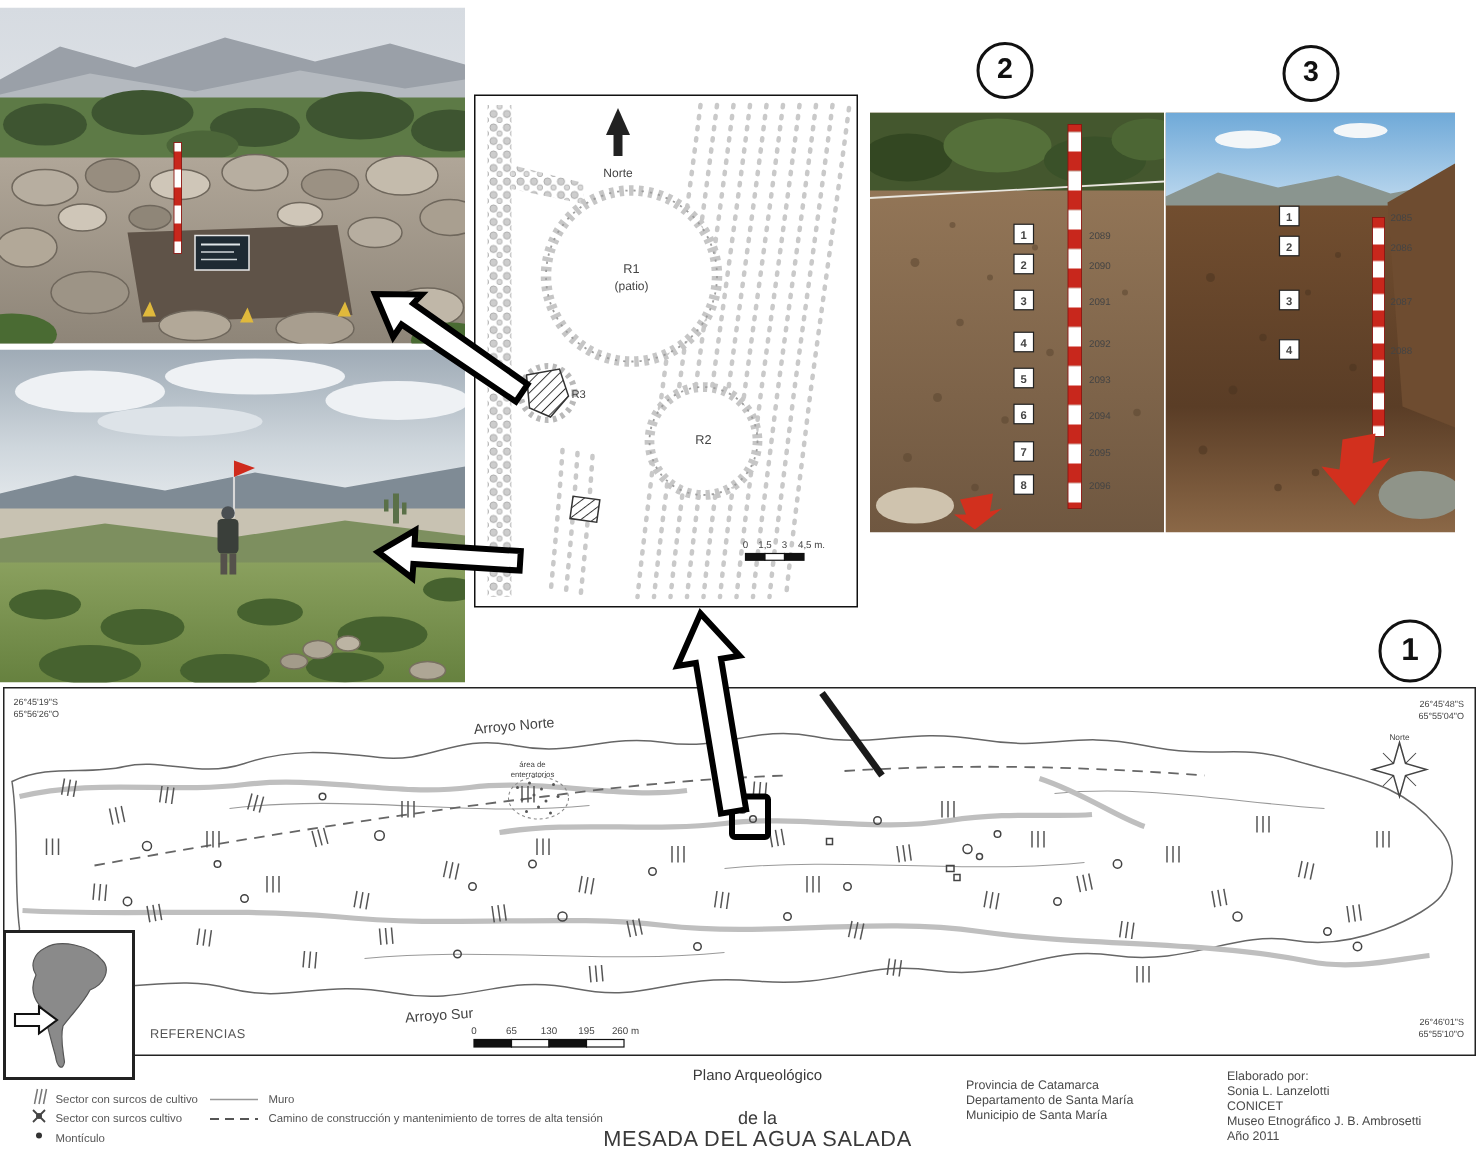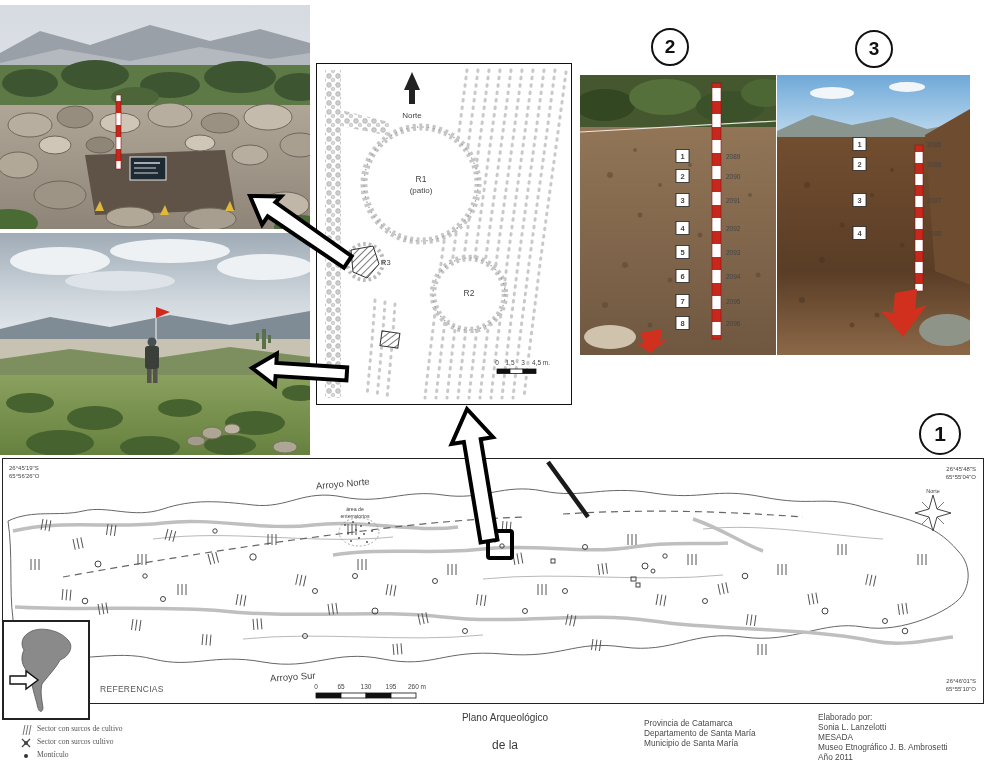--- a/index.html
+++ b/index.html
@@ -7,21 +7,21 @@
        font-family:"Liberation Sans",sans-serif;color:#333;}
   .abs{position:absolute;}
   svg text{font-family:"Liberation Sans",sans-serif;fill:#444;}
   .panelnum{position:absolute;width:34px;height:34px;border:2.5px solid #111;border-radius:50%;
             background:#fff;display:flex;align-items:center;justify-content:center;
             font-weight:bold;font-size:19px;color:#111;}
   .plan-box{border:1.5px solid #111;background:#fff;}
   .map-box{border:1px solid #222;background:#fff;}
   .inset-box{border:2px solid #222;background:#fff;}
   .legend-title{font-size:8.5px;color:#555;letter-spacing:.3px;}
-  .leg-item{display:flex;align-items:flex-start;gap:5px;font-size:7.6px;color:#555;height:13px;font-family:Liberation Serif, serif;}
+  .leg-item{display:flex;align-items:flex-end;gap:5px;font-size:7.6px;color:#555;height:13px;}
   .titleblock{text-align:center;color:#3a3a3a;}
   .titleblock .t1{font-size:10px;}
   .titleblock .t2{font-size:12px;margin-top:15px;}
   .titleblock .t3{font-size:14.5px;letter-spacing:.4px;}
   .smallblock{font-size:8.3px;line-height:1.22;color:#4a4a4a;}
 </style>
 </head>
 <body>
 
 <div id="fig">
@@ -530,37 +530,50 @@
     </div>
     <div class="leg-item">
       <svg width="12" height="12">
           <circle cx="6" cy="6" r="2" fill="#333"></circle>
         </svg>
       <span>Montículo</span>
     </div>
   </div>
 
   <div class="abs" style="left:138px;top:724px;">
+    <div class="leg-item">
+      <svg width="36" height="8">
+          <line x1="2" y1="4" x2="34" y2="4" stroke="#999" stroke-width="1"></line>
+        </svg>
+      <span>Muro</span>
+    </div>
+    <div class="leg-item">
+      <svg width="36" height="8">
+          <line x1="2" y1="4" x2="34" y2="4" stroke="#555" stroke-width="1.2" stroke-dasharray="6 4"></line>
+        </svg>
+      <span>Camino de construcción y mantenimiento de torres de alta tensión</span>
+    </div>
   </div>
 
   <div class="abs titleblock" style="left:400px;top:712px;width:210px;">
     <div class="t1">Plano Arqueológico</div>
     <div class="t2">de la</div>
+    <div class="t3">MESADA DEL AGUA SALADA</div>
   </div>
 
   <div class="abs smallblock" style="left:644px;top:718px;">
     <div>Provincia de Catamarca</div>
     <div>Departamento de Santa María</div>
     <div>Municipio de Santa María</div>
   </div>
 
   <div class="abs smallblock" style="left:818px;top:712px;">
     <div>Elaborado por:</div>
     <div>Sonia L. Lanzelotti</div>
-    <div>MESADA</div>
+    <div>CONICET</div>
     <div>Museo Etnográfico J. B. Ambrosetti</div>
     <div>Año 2011</div>
   </div>
 
   <svg class="abs" style="left:0;top:0;pointer-events:none;" width="984" height="772">
     <polygon points="250,196 262.1,224.6 267.7,216.3 343.9,267.8 351.7,256.2 275.5,202.3 281.1,196.4" fill="#fff" stroke="#000" stroke-width="4"></polygon>
     <polygon points="252,368 274.9,385.5 275.6,376.0 346.4,380.4 347.2,367.4 276.4,363.0 276.9,353.5" fill="#fff" stroke="#000" stroke-width="4"></polygon>
     <polygon points="467,409 451.6,444 463.9,442 480.6,542.4 497.4,539.6 480.7,439.2 493.0,437.1" fill="#fff" stroke="#000" stroke-width="4"></polygon>
   </svg>
 

